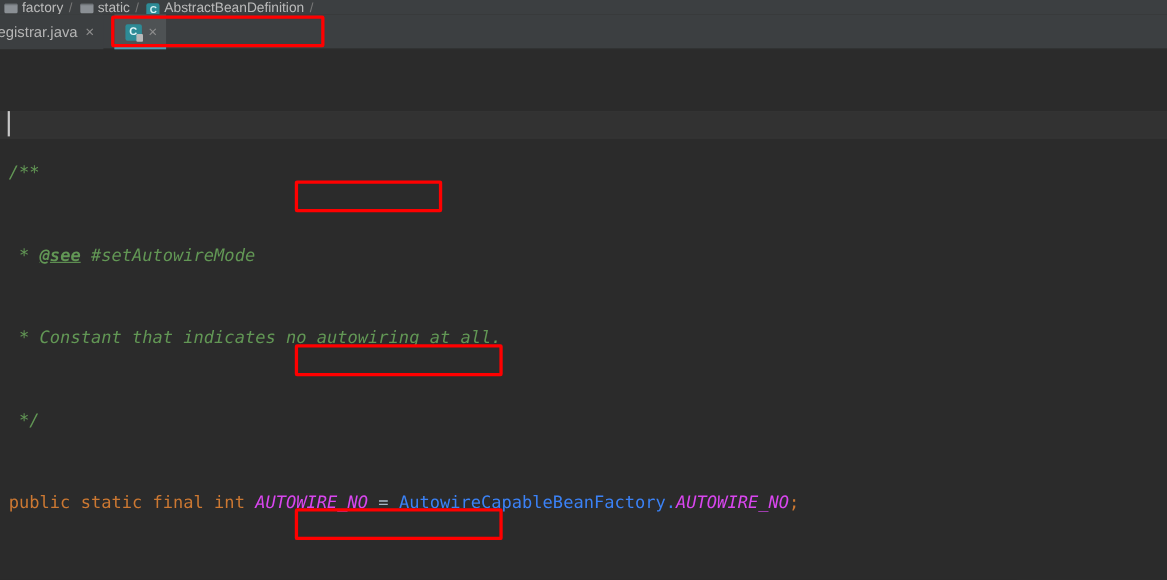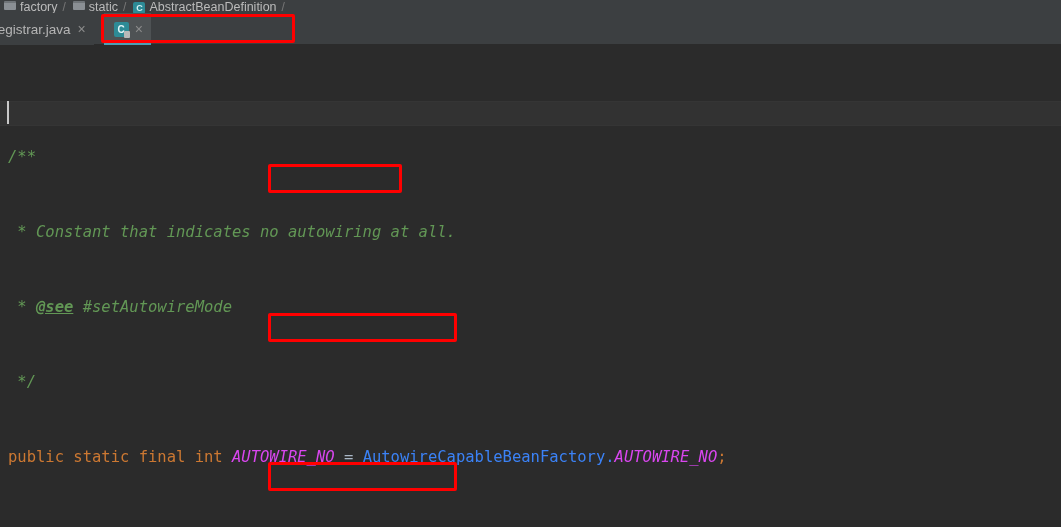--- a/index.html
+++ b/index.html
@@ -18,21 +18,21 @@
     background: #3c3f41;
     overflow: hidden;
     font-family: "Liberation Sans", sans-serif;
     font-size: 12px;
     color: #a9b7c6;
     white-space: nowrap;
     display: flex;
     align-items: flex-end;
   }
   #breadcrumb .crumb {
-    display: inline-flex; 
+    display: inline-flex; align-items: center;
     height: 13px;
     padding: 0 2px 0 4px;
   }
   #breadcrumb .crumb-label {
     color: #bbbbbb;
     font-size: 12.5px;
     line-height: 13px;
     position: relative; top: 1px;
   }
   #breadcrumb .sep {
@@ -192,22 +192,22 @@
 
 <div id="editor">
 
   <div class="hl-line" style="top:56px;"></div>
   <div id="gutterline"></div>
 
   <div class="code">
 
     
     <div class="ln"><span class="cmt">/**</span></div>
+    <div class="ln"><span class="cmt"> * </span><span class="tag">@see</span><span class="cmt"> #setAutowireMode</span></div>
     <div class="ln"><span class="cmt"> * Constant that indicates no autowiring at all.</span></div>
-    <div class="ln"><span class="cmt"> * </span><span class="tag">@see</span><span class="cmt"> #setAutowireMode</span></div>
     <div class="ln"><span class="cmt"> */</span></div>
     <div class="ln"><span class="kw">public static final int </span><span class="cst">AUTOWIRE_NO</span><span class="pun"> = </span><span class="idn">AutowireCapableBeanFactory.</span><span class="cst">AUTOWIRE_NO</span><span class="sem">;</span></div>
     <div class="ln"> </div>
 
     
     
     
     
     
     

